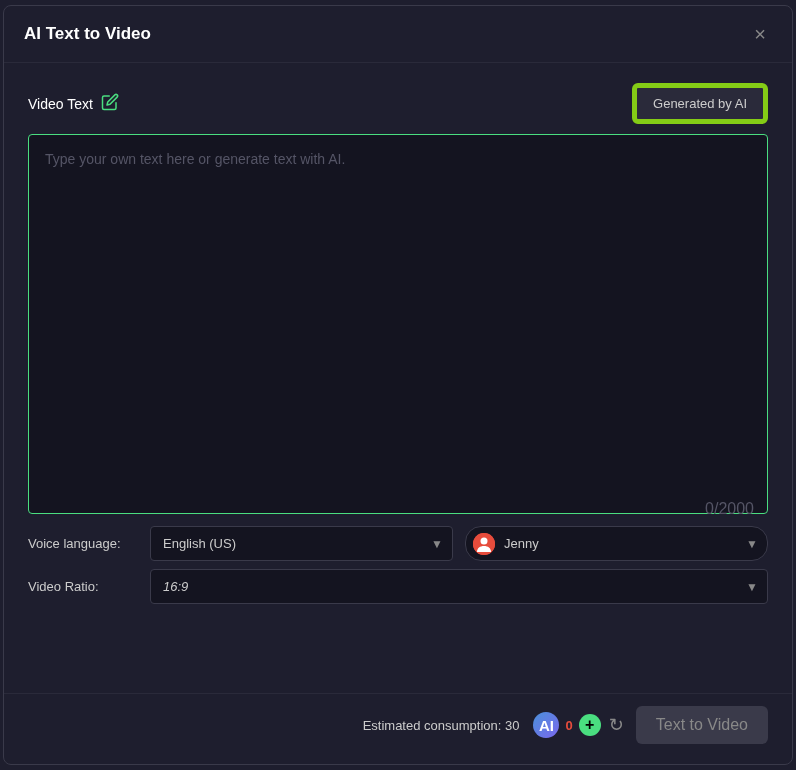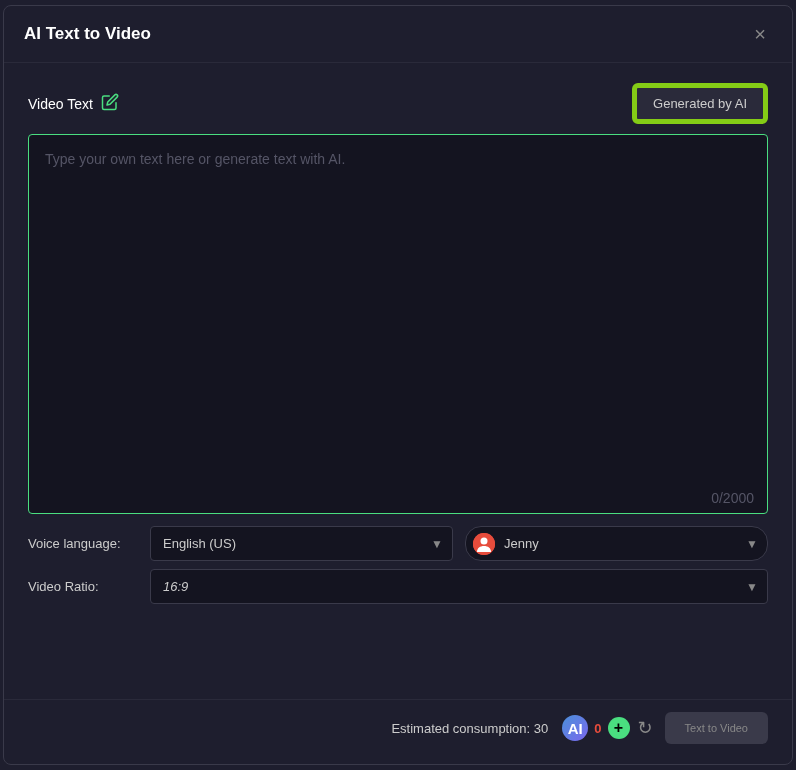--- a/index.html
+++ b/index.html
@@ -121,24 +121,24 @@
       font-family: inherit;
       outline: none;
     }
 
     .video-textarea::placeholder {
       color: #555566;
     }
 
     .char-count {
       position: absolute;
-      bottom: 12px;
+      bottom: 0;
       right: 14px;
       color: #555566;
-      font-size: 14px;
+      font-size: 16px;
     }
 
     .form-row {
       display: flex;
       align-items: center;
       gap: 12px;
       margin-top: 4px;
     }
 
     .form-label {
@@ -282,21 +282,21 @@
       color: #888;
       font-size: 18px;
       cursor: pointer;
       padding: 2px;
     }
 
     .text-to-video-btn {
       background: #3a3a4a;
       border: none;
       color: #888;
-      font-size: 11px;
+      font-size: 16px;
       padding: 10px 20px;
       border-radius: 6px;
       cursor: not-allowed;
     }
 
     .footer-right {
       display: flex;
       align-items: center;
       gap: 10px;
     }

